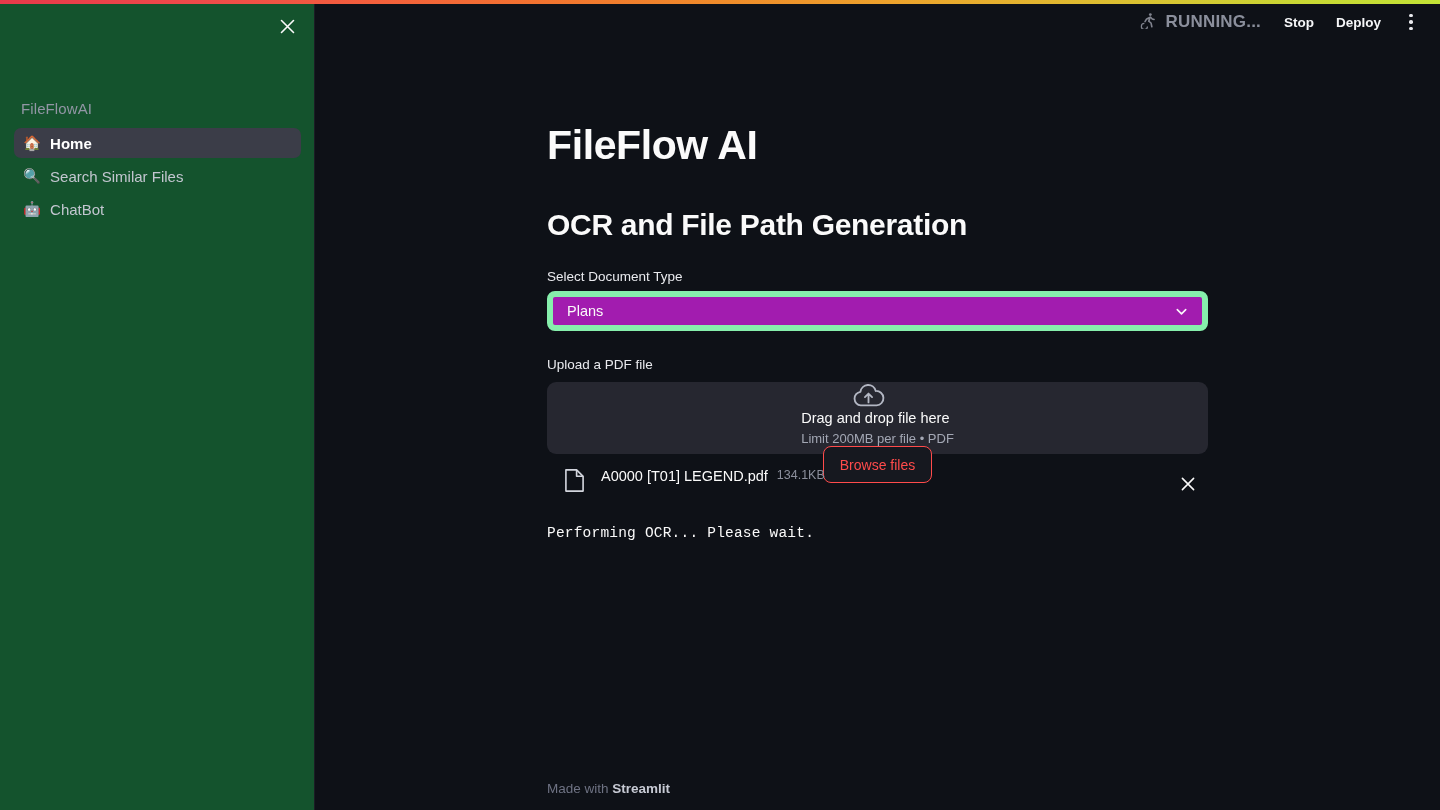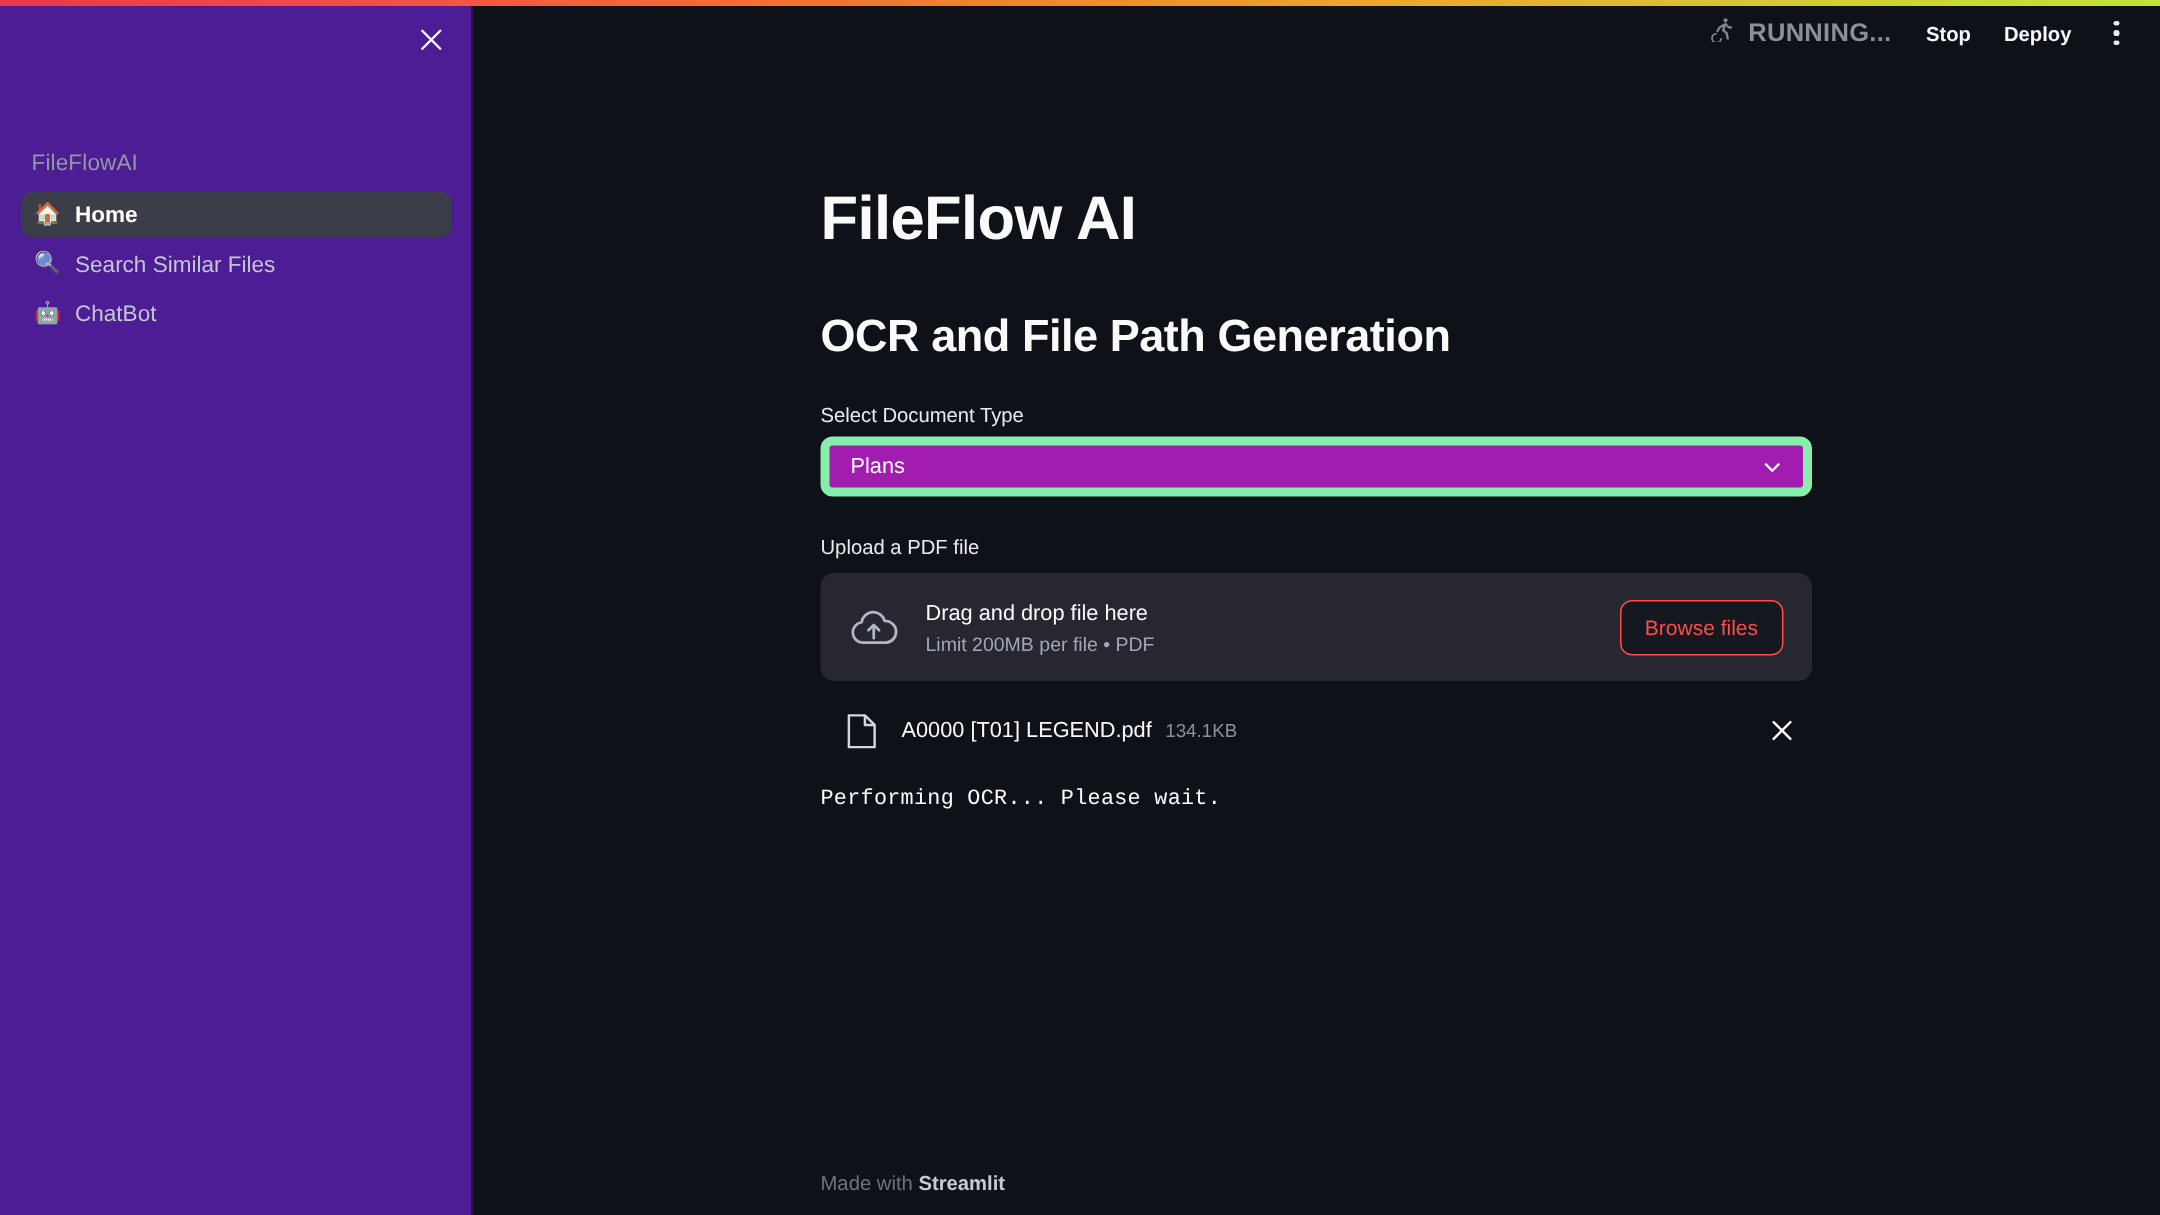--- a/index.html
+++ b/index.html
@@ -23,21 +23,21 @@
       #e3b52f 72%,
       #d6c732 82%,
       #c9d733 90%,
       #c3e336 100%);
     z-index:60;
   }
 
   
   #sidebar {
     position:absolute; top:0; left:0; width:315px; height:810px;
-    background:#4c1d95;
+    background:#14532d;
     border-right:1px solid #1c1d25;
     z-index:40;
   }
   #sidebar-close {
     position:absolute; top:11px; right:12px;
     width:30px; height:30px;
     display:flex; align-items:center; justify-content:center;
     color:#fafafa; font-size:18px; line-height:1;
     cursor:pointer; border-radius:6px;
     background:transparent;
@@ -127,40 +127,40 @@
     display:flex; align-items:center; justify-content:space-between;
     padding:0 13px 0 14px; cursor:pointer;
   }
   #doc-type-select .sel-value { font-size:14.5px; color:#fafafa; }
   #doc-type-select .chev { color:#fafafa; display:flex; align-items:center; }
 
   
   #file-uploader {
     margin-top:10px; height:72px;
     background:#262730; border-radius:9px;
-    display:flex; align-items:center; padding:0 19px 0 19px;
+    display:flex; align-items:center; padding:0 19px 0 19px;flex-direction:column;
   }
   #upload-cloud-icon { flex:0 0 auto; margin-right:18px; display:flex; align-items:center; }
   #uploader-text { flex:1 1 auto; }
   #uploader-text .upl-main { font-size:14.5px; color:#fafafa; line-height:1.25; }
   #uploader-text .upl-sub  { font-size:13px; color:#a3a7b4; margin-top:4px; }
   #browse-files-btn {
     flex:0 0 auto;
     height:37px; padding:12px 16px;
     display:flex; align-items:center; justify-content:center;
     border:1px solid #ff4b4b; border-radius:8px;
     background:#16181f;
     color:#ff4b4b; font-size:14px;
     cursor:pointer;
   }
 
   
   #uploaded-file-row {
     margin-top:14px; height:38px;
-    display:flex; align-items:center;
+    display:flex; align-items:flex-start;
     padding-left:17px; padding-right:4px;
   }
   #file-doc-icon { flex:0 0 auto; margin-right:16px; display:flex; align-items:center; }
   #file-name { font-size:14.5px; color:#fafafa; }
   #file-size { font-size:12.5px; color:#8b8f9c; margin-left:9px; }
   #file-remove-btn {
     margin-left:auto; width:32px; height:32px;
     display:flex; align-items:center; justify-content:center;
     color:#fafafa; cursor:pointer; border-radius:6px;
   }

